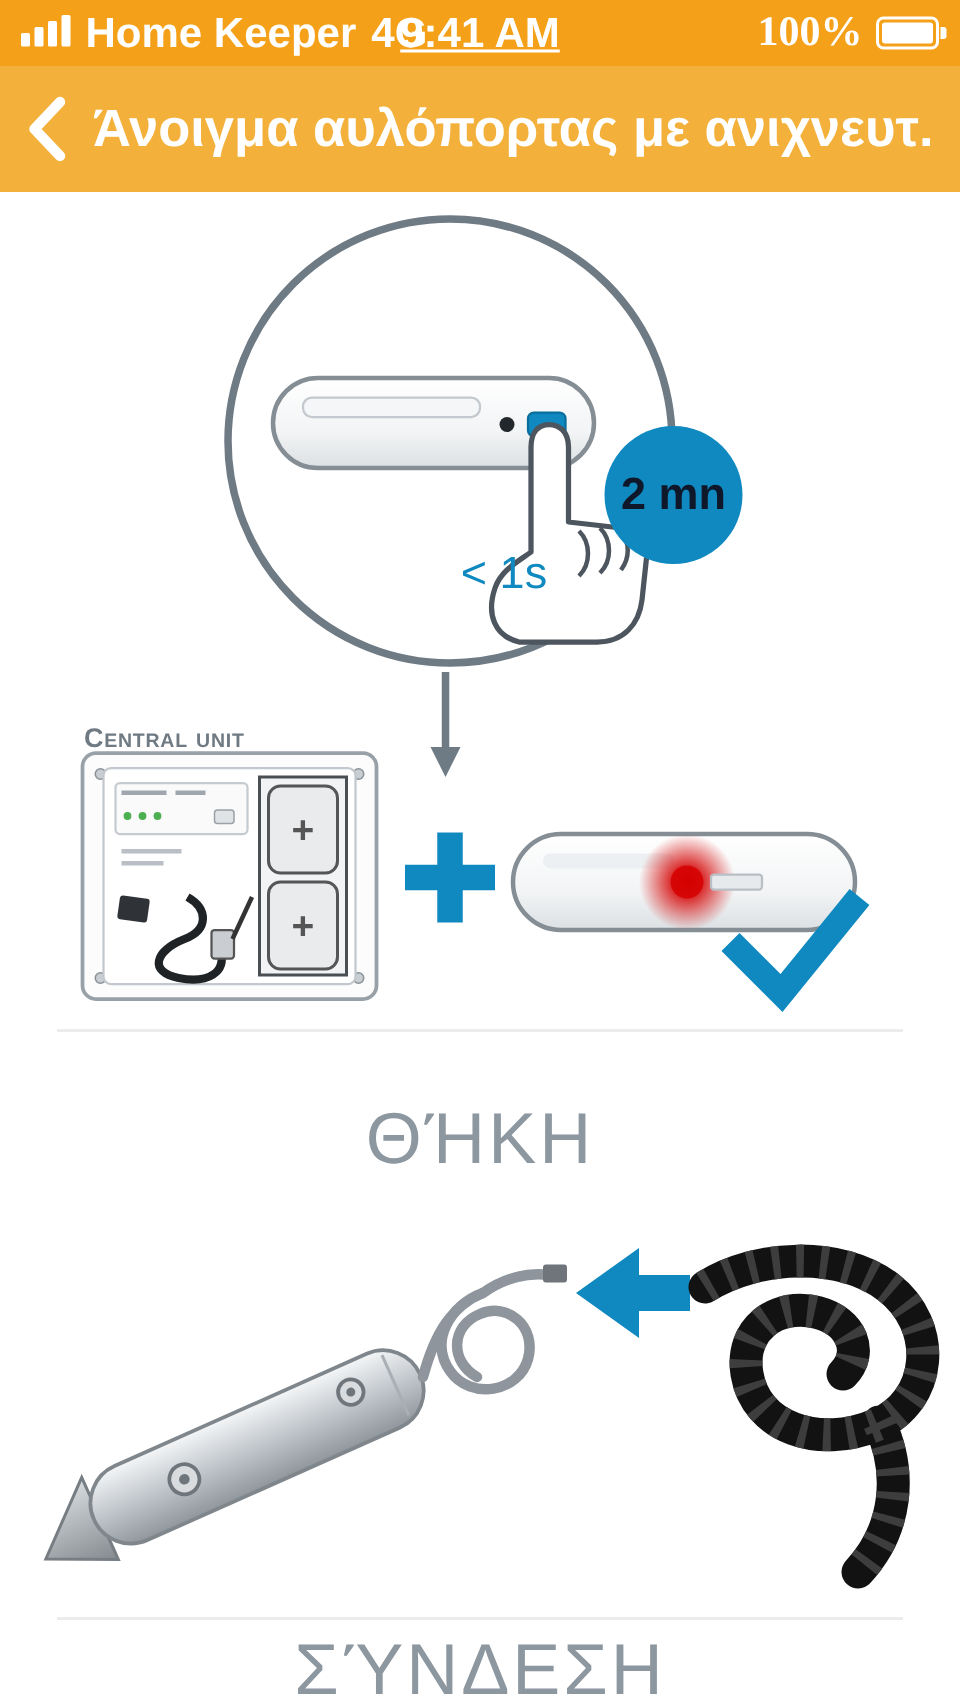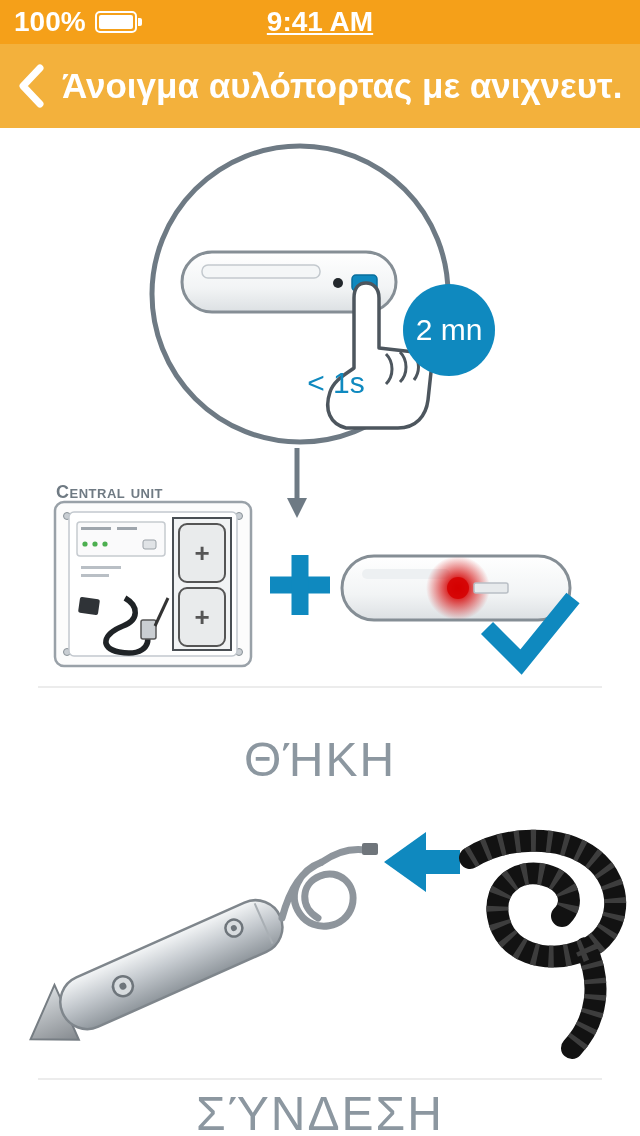--- a/index.html
+++ b/index.html
@@ -15,21 +15,21 @@
     background:var(--status-bar-bg, #F5A019);
     display:flex; align-items:center; justify-content:space-between;
     padding:0 14px; color:#fff; font-size:28px; font-weight:bold;
   }
   .sb-left { display:flex; align-items:center; gap:10px; }
   .signal-bars { display:flex; align-items:flex-end; gap:3px; padding-bottom:3px; }
   .signal-bars i { display:block; width:6px; background:#fff; border-radius:1px; }
   .signal-bars i:nth-child(1){height:9px;} .signal-bars i:nth-child(2){height:13px;}
   .signal-bars i:nth-child(3){height:17px;} .signal-bars i:nth-child(4){height:21px;}
   .sb-time { position:absolute; left:50%; transform:translateX(-50%);text-decoration:underline; }
-  .sb-right { display:flex; align-items:center; gap:9px; }
+  .sb-right { display:flex; align-items:center; gap:9px;font-family:Liberation Serif, serif; }
   .battery { position:relative; width:42px; height:22px; border:2.5px solid #fff;
     border-radius:5px; box-sizing:border-box; padding:2px; }
   .battery i { display:block; width:100%; height:100%; background:#fff; border-radius:2px; }
   .battery:after { content:''; position:absolute; right:-7px; top:5px; width:4px; height:8px;
     background:#fff; border-radius:0 2px 2px 0; }
 
   
   .nav-bar {
     height:84px; background:var(--nav-bg, #F3B13C);
     display:flex; align-items:center; padding:0 16px; gap:16px; box-sizing:border-box;
@@ -41,22 +41,22 @@
 
   
   .content { position:relative; width:640px; height:1008px; background:#fff; }
   .art { position:absolute; left:0; top:0; }
 
   .accent-fill   { fill:var(--accent-blue, #0F89BF); }
   .accent-stroke { stroke:var(--accent-blue, #0F89BF); }
 
   .badge {
     position:absolute; border-radius:50%;
-    background:var(--accent-blue, #0F89BF); color:#ffffff;
-    display:flex; align-items:center; justify-content:center; font-weight:normal;
+    background:var(--accent-blue, #0F89BF); color:#0f172a;
+    display:flex; align-items:center; justify-content:center; font-weight:bold;
   }
   .badge-2mn { left:403px; top:156px; width:92px; height:92px; font-size:30px; }
   .badge-bip { left:164px; top:339px; width:78px; height:78px; font-size:28px; }
 
   .press-hint {
     position:absolute; left:286px; top:238px; width:100px; text-align:center;
     color:var(--accent-blue, #0F89BF); font-size:30px; font-weight:400;
   }
   .cu-label {
     position:absolute; left:56px; top:354px; font-size:18px; font-weight:600;
@@ -73,20 +73,30 @@
   .title-connection { top:958px; }
 
   .battery-plus { font:bold 26px "Liberation Sans", sans-serif; fill:#555; }
 </style>
 </head>
 <body>
 
 <div class="phone">
 
   <div class="status-bar">
+    <div class="sb-left">
+      <span class="signal-bars">
+          <i></i>
+          <i></i>
+          <i></i>
+          <i></i>
+        </span>
+      <span>Home Keeper</span>
+      <span>4G</span>
+    </div>
     <span class="sb-time">9:41 AM</span>
     <div class="sb-right">
       <span>100%</span>
       <span class="battery">
           <i></i>
         </span>
     </div>
   </div>
 
   <div class="nav-bar">

